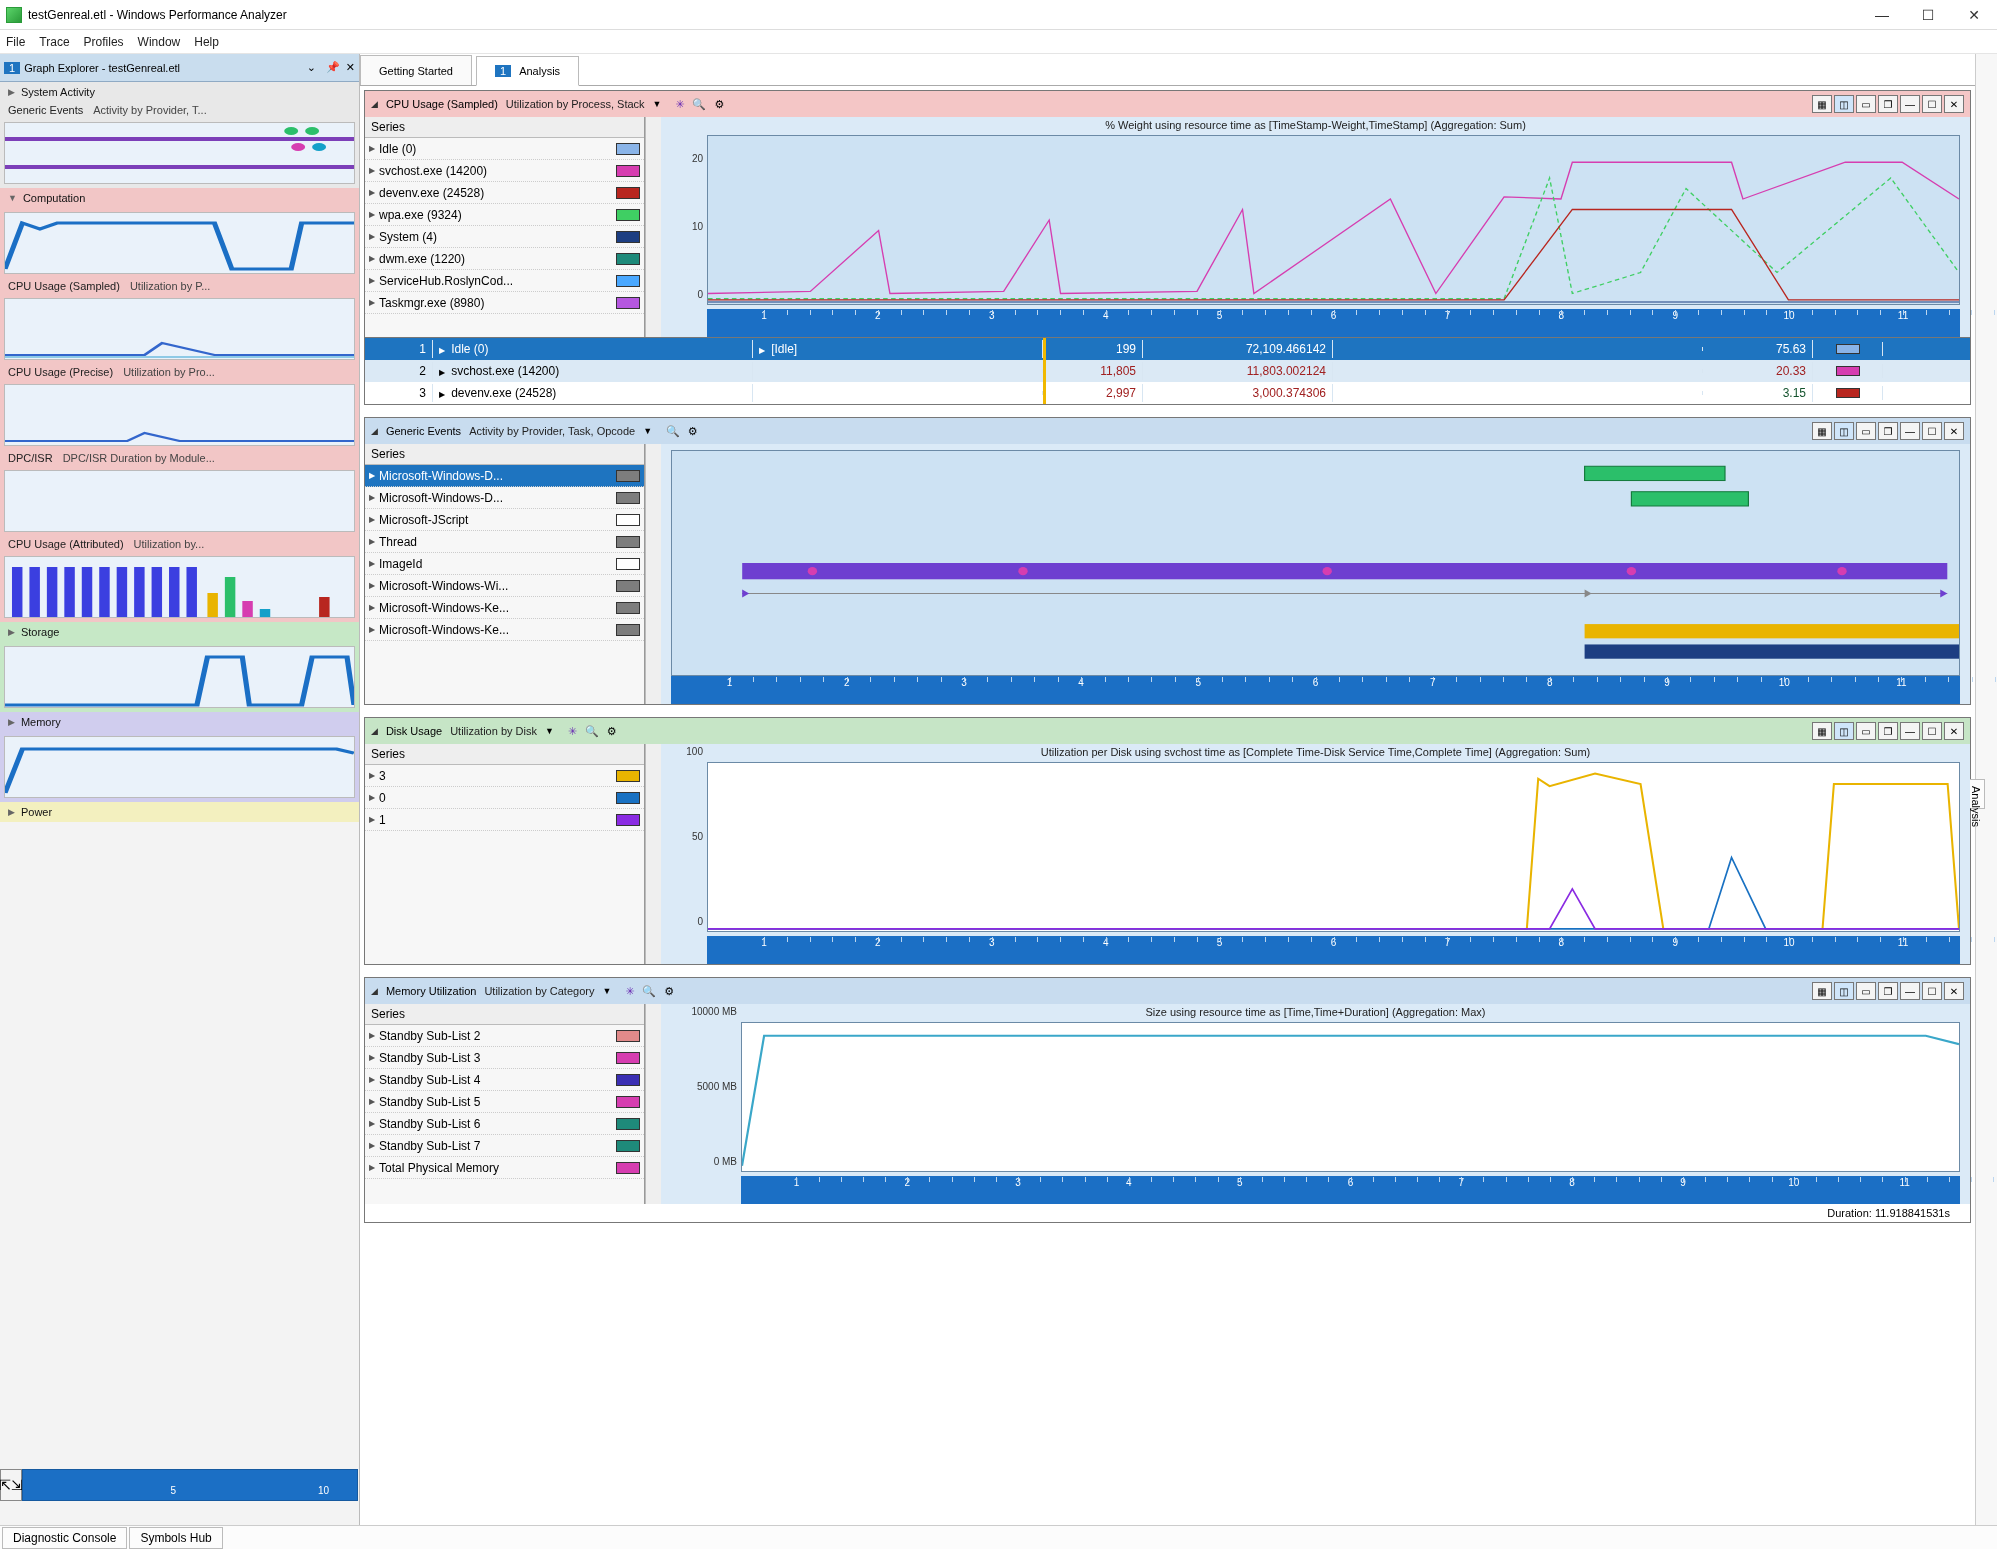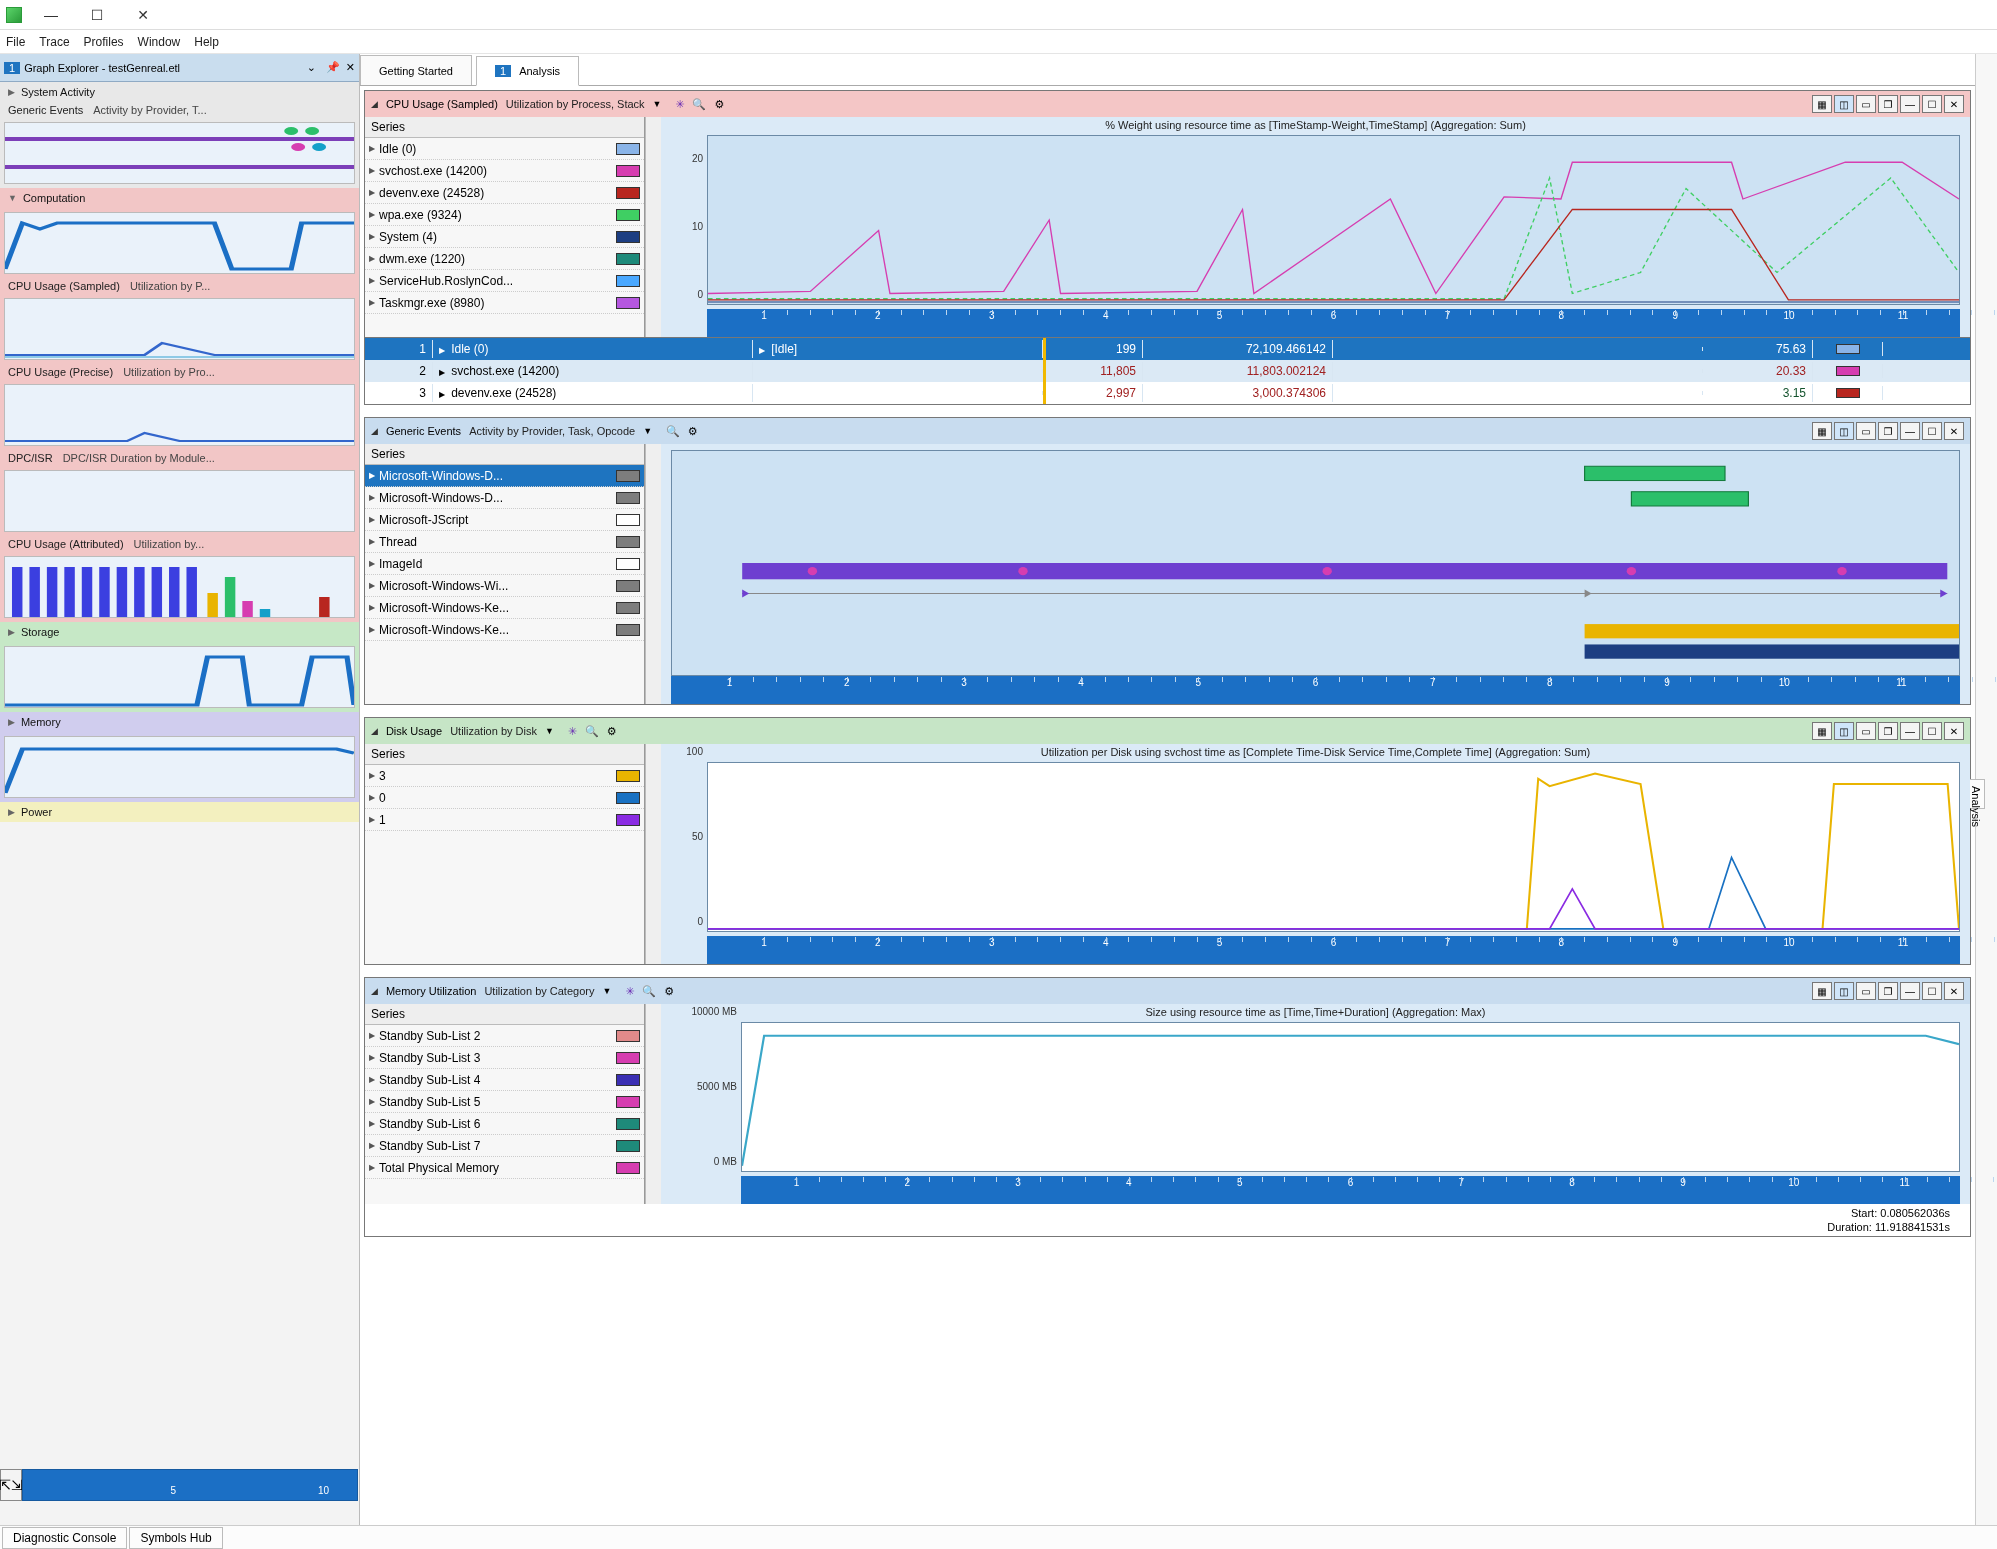--- a/index.html
+++ b/index.html
@@ -123,20 +123,21 @@
 .ic-wand::before{content:"✳";color:#6b2fb3;}
 .ic-search::before{content:"🔍";font-size:11px;}
 .ic-gear::before{content:"⚙";}
 
 </style>
 </head>
 <body>
 
 <div class="titlebar">
   <div class="icon"></div>
+  <div class="title">testGenreal.etl - Windows Performance Analyzer</div>
   <div class="winbtns">
     <div class="winbtn">—</div>
     <div class="winbtn">☐</div>
     <div class="winbtn">✕</div>
   </div>
 </div>
 
 <div class="menubar">
   <span>File</span>
   <span>Trace</span>
@@ -913,21 +914,20 @@
               <div class="xtick" style="left: 95.4545%;">11</div>
               <div class="xtick-minor" style="left: 95.4545%;"></div>
               <div class="xtick-minor" style="left: 97.2727%;"></div>
               <div class="xtick-minor" style="left: 99.0909%;"></div>
               <div class="xtick-minor" style="left: 100.909%;"></div>
               <div class="xtick-minor" style="left: 102.727%;"></div>
             </div>
         </div>
       </div>
       <div class="timing">
-        <div><span>Start:</span>&nbsp;<span>0.080562036s</span></div>
         <div><span>Duration:</span>&nbsp;<span>11.918841531s</span></div>
       </div>
     </div>
 
   </div>
 
   <div class="bottom-left">
     <div class="ruler-icon">⇱⇲</div>
     <div class="mini-ruler">
       <span class="tk" style="left:45%">5</span>

